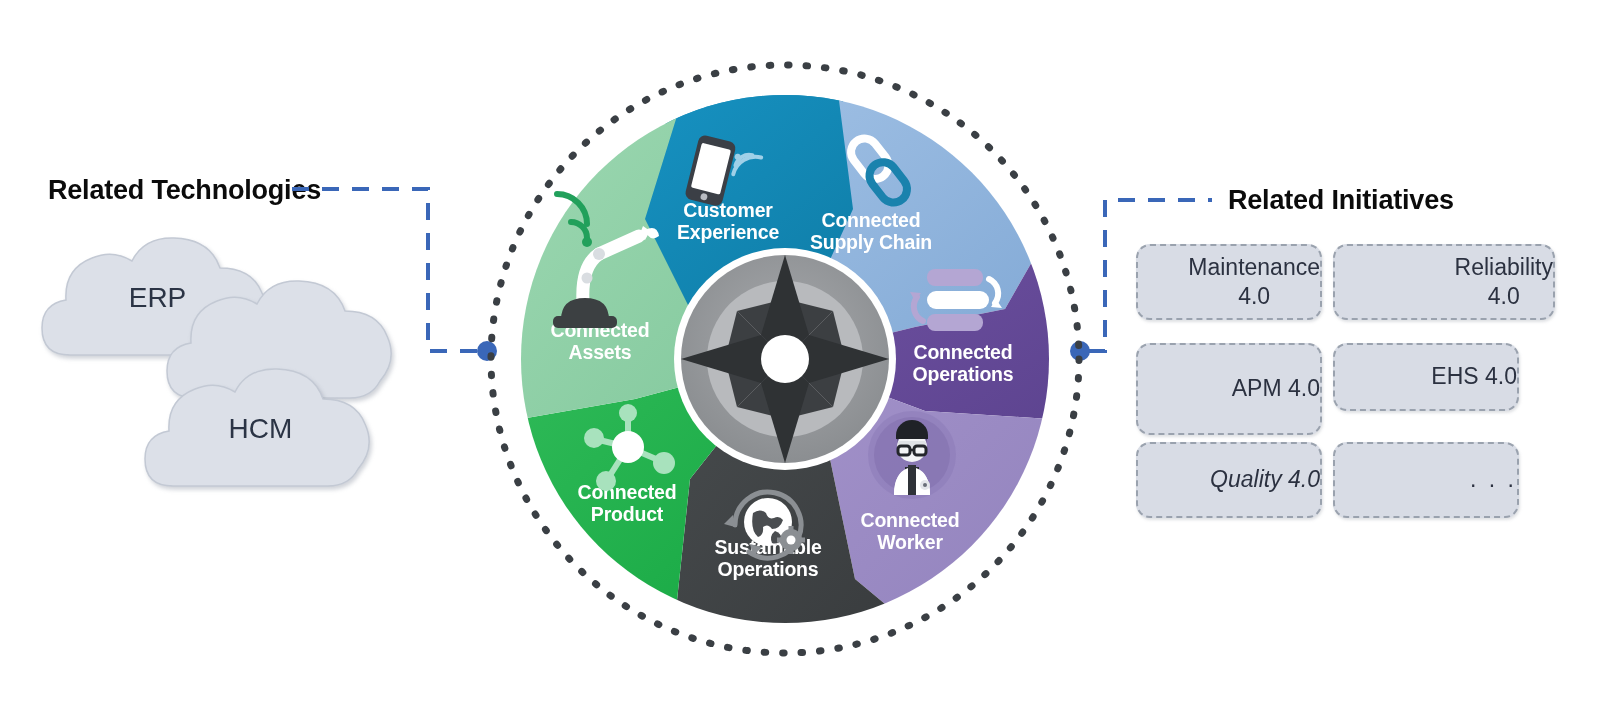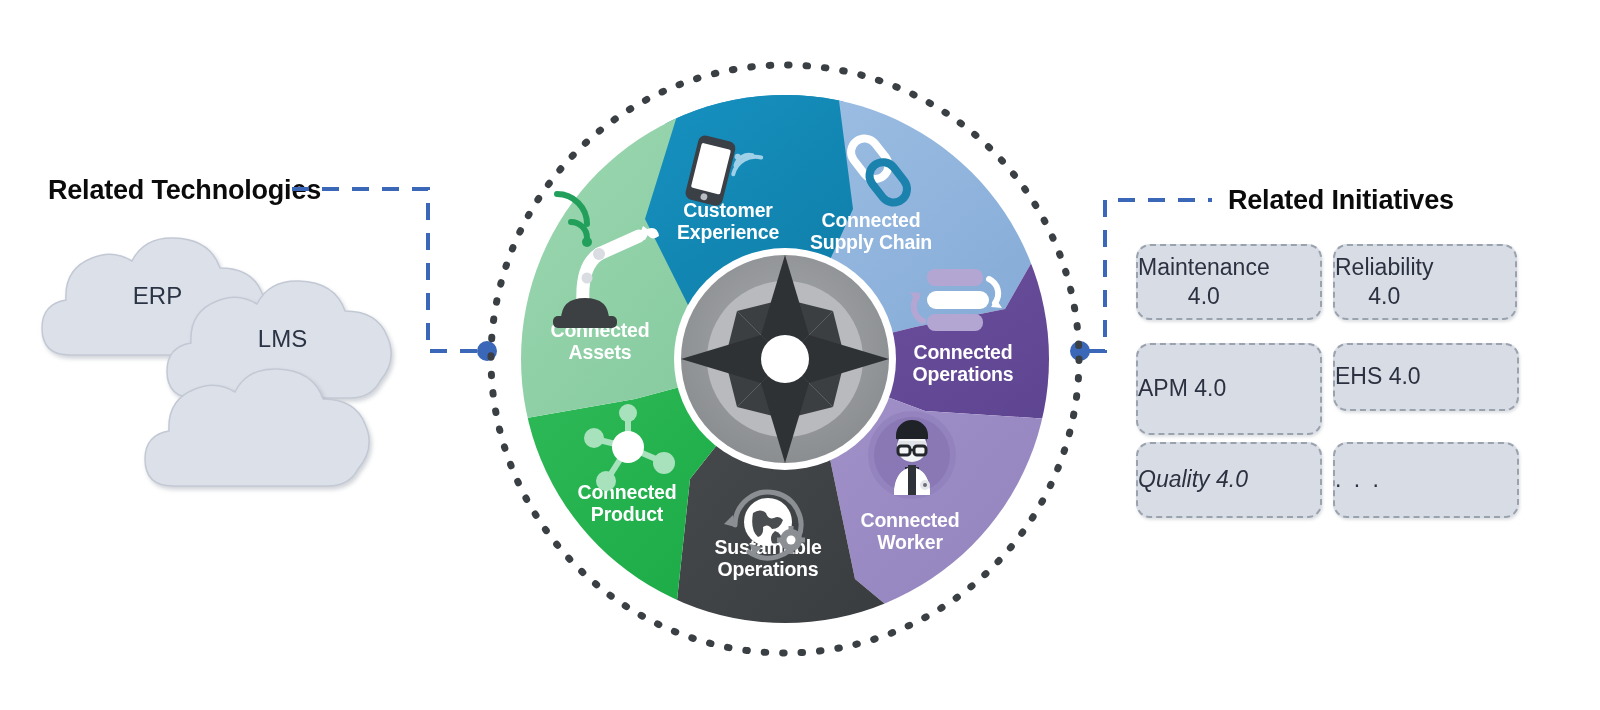--- a/index.html
+++ b/index.html
@@ -38,39 +38,40 @@
   
   .cloud {
     position: absolute;
     filter: drop-shadow(2px 3px 2px rgba(120,128,145,0.35));
   }
   .cloud .clabel {
     position: absolute;
     width: 100%;
     text-align: center;
     color: #2b3445;
-    font-size: 24px;
+    font-size: 28px;
     font-family: "Liberation Sans", sans-serif;
   }
 
   
   .init-box {
     position: absolute;
     background: #d8dce5;
     border: 2px dashed #9aa2ae;
     border-radius: 14px;
     display: flex;
     align-items: center;
-    justify-content: flex-start;
+    justify-content: flex-end;
     text-align: center;
     color: #2b3140;
     font-size: 23px;
     line-height: 1.28;
     font-family: "Liberation Sans", sans-serif;
     box-shadow: 1px 2px 3px rgba(140,146,158,0.28);
+    padding-left: 16px;
   }
 
   
   #wheel-wrap {
     position: absolute;
     left: 485px; top: 59px;
     width: 600px; height: 600px;
   }
   #wheel-svg { display: block; }
 
@@ -109,29 +110,29 @@
     </svg>
     <div class="clabel" style="top:47px;">ERP</div>
   </div>
 
   <div class="cloud" style="left:165px; top:278px; width:235px; height:125px;">
     <svg width="235" height="125" viewBox="0 0 235 125">
       <path d="M30 120 Q2 120 2 93 Q2 69 26 65 Q24 34 52 23 Q73 14 92 26
                Q104 2 134 3 Q170 4 180 33 Q212 33 222 58 Q233 82 215 103
                Q206 120 185 120 Z" fill="#dce0e8" stroke="#c3c9d4" stroke-width="1.5"></path>
     </svg>
-    <div class="clabel" style="top:47px;">LMS</div>
   </div>
 
   <div class="cloud" style="left:143px; top:366px; width:235px; height:125px;">
     <svg width="235" height="125" viewBox="0 0 235 125">
       <path d="M30 120 Q2 120 2 93 Q2 69 26 65 Q24 34 52 23 Q73 14 92 26
                Q104 2 134 3 Q170 4 180 33 Q212 33 222 58 Q233 82 215 103
                Q206 120 185 120 Z" fill="#dce0e8" stroke="#c3c9d4" stroke-width="1.5"></path>
     </svg>
+    <div class="clabel" style="top:47px;">HCM</div>
   </div>
 
 
 
   <div id="wheel-wrap">
     <svg id="wheel-svg" width="600" height="600" viewBox="0 0 600 600">
       <defs>
 
         <linearGradient id="gradCX" x1="0" y1="0" x2="0.6" y2="1">
           <stop offset="0%" stop-color="#1792c2"></stop>
@@ -339,21 +340,21 @@
     </svg>
   </div>
 
   <div class="init-box" style="left:1136px; top:244px; width:186px; height:76px;">
     <div>
       <span>Maintenance</span><br>
       <span>4.0</span>
     </div>
   </div>
 
-  <div class="init-box" style="left:1333px; top:244px; width:184px; height:76px;">
+  <div class="init-box" style="left:1333px; top:244px; width:222px; height:76px;">
     <div>
       <span>Reliability</span><br>
       <span>4.0</span>
     </div>
   </div>
 
   <div class="init-box" style="left:1136px; top:343px; width:186px; height:92px;">
     <div>
       <span>APM 4.0</span>
     </div>

